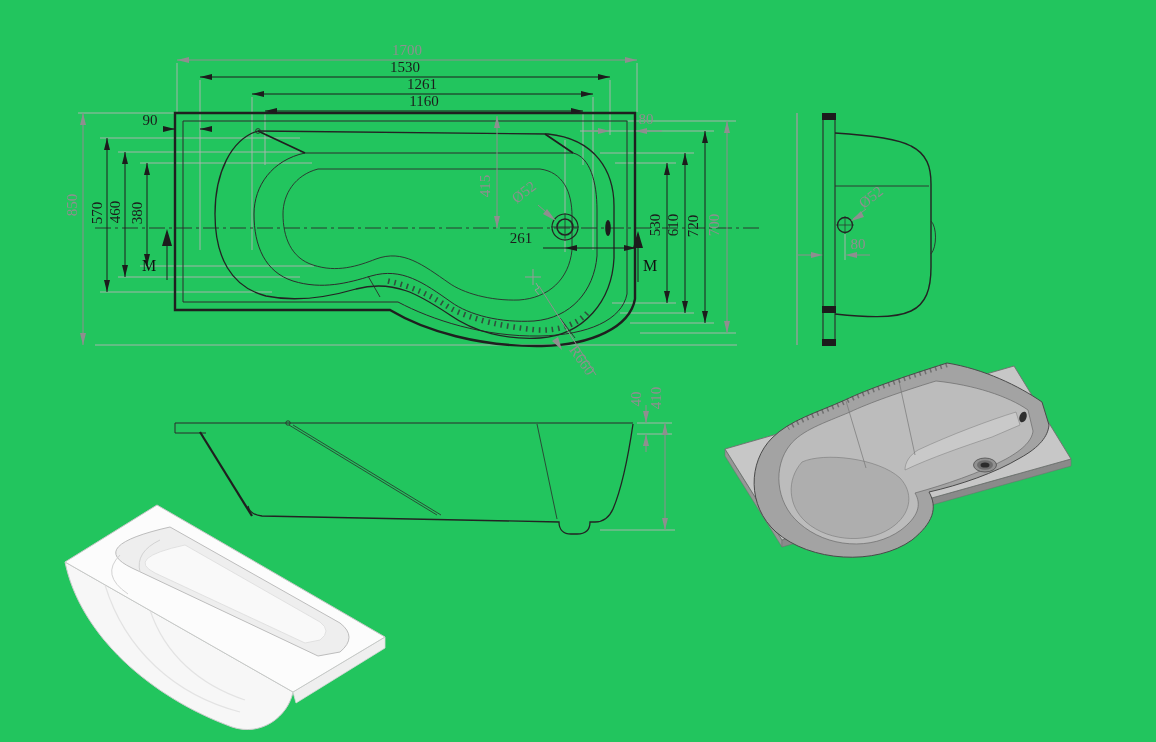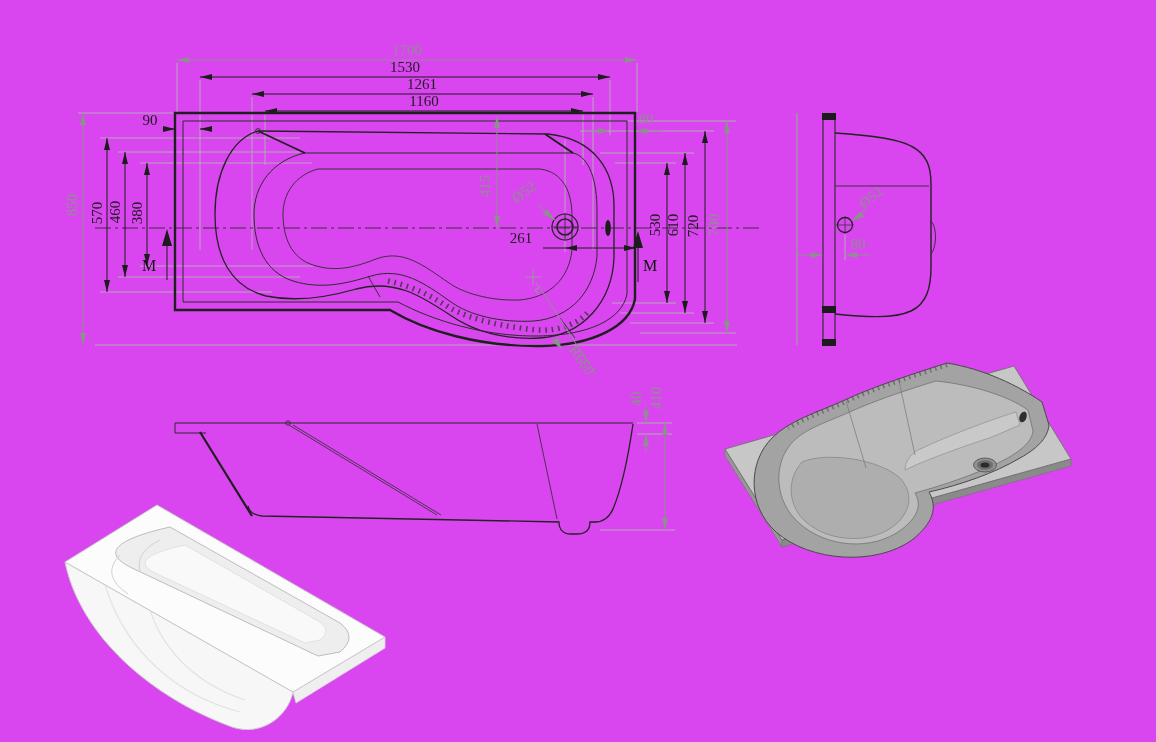--- a/index.html
+++ b/index.html
@@ -1,16 +1,16 @@
 <!DOCTYPE html>
 <html><head>
 <meta charset="utf-8">
 <style>
   html,body{margin:0;padding:0;background:#ffffff;}
-  .canvas{position:relative;width:1156px;height:742px;background:#d946ef;overflow:hidden;
+  .canvas{position:relative;width:1156px;height:742px;background:#22c55e;overflow:hidden;
           font-family:"Liberation Serif", serif;}
   svg{display:block}
   text{font-family:"Liberation Serif", serif;}
   .dimtext{font-size:15px;fill:#1c1c1c;}
   .dimtext-gray{font-size:15px;fill:#8f8f8f;}
   .mtext{font-size:16px;fill:#111;}
 </style>
 </head>
 <body>
 

